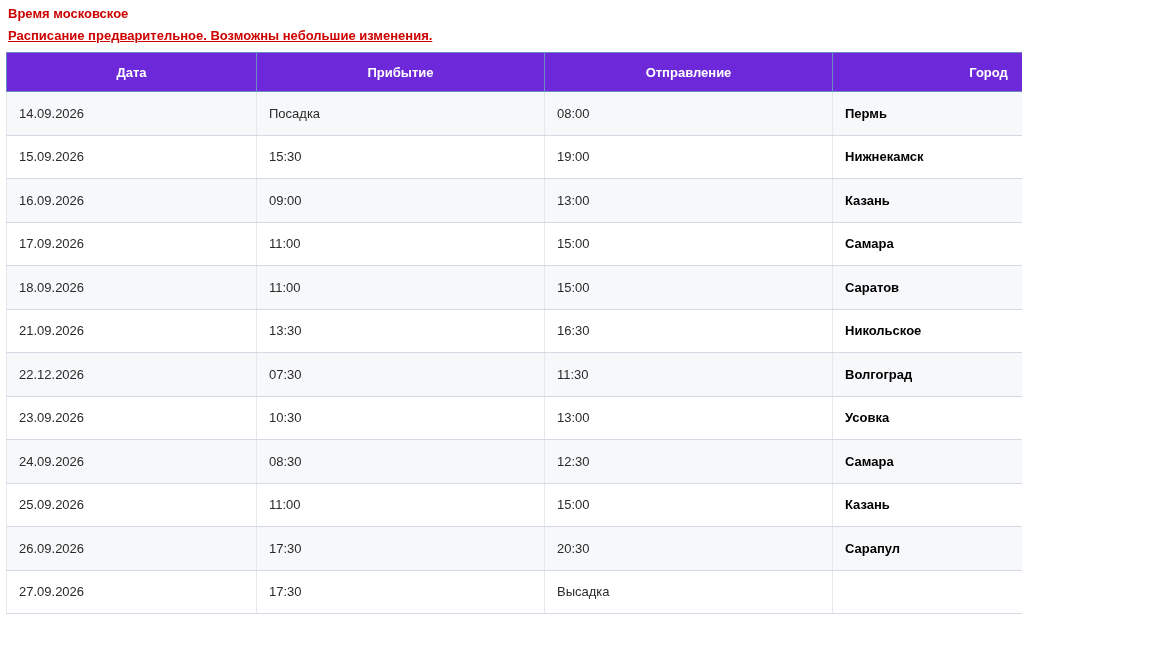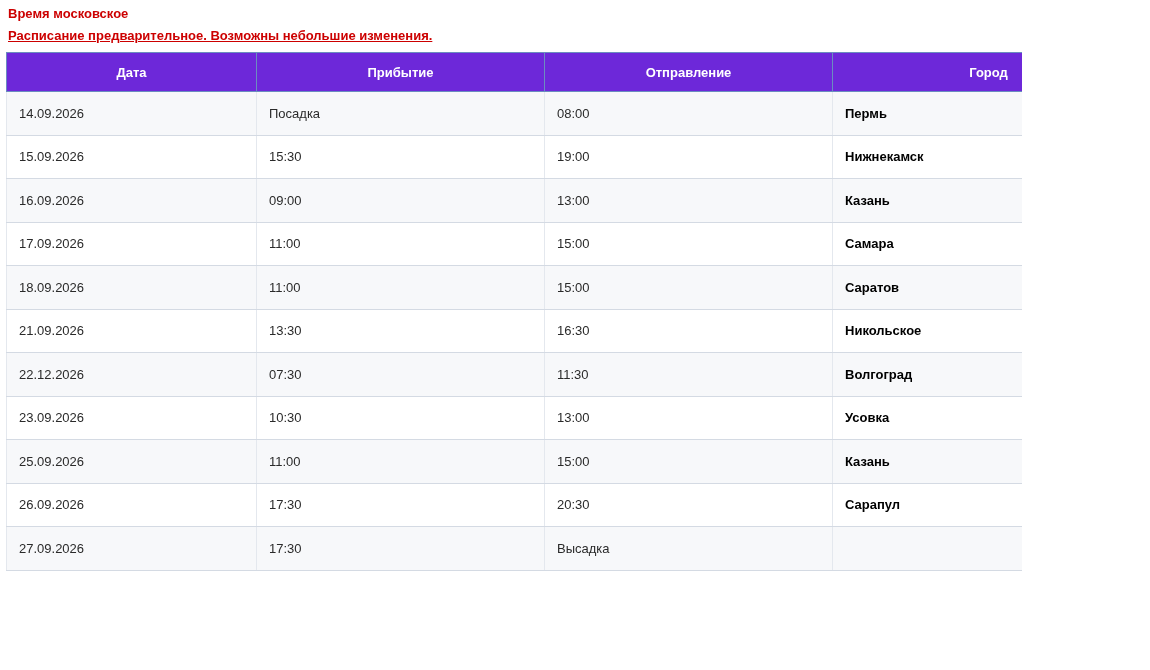--- a/index.html
+++ b/index.html
@@ -155,20 +155,26 @@
           <td>11:30</td>
           <td class="city-cell"><span class="city-link">Волгоград</span></td>
         </tr>
         <tr>
           <td class="date-cell">23.09.2026</td>
           <td>10:30</td>
           <td>13:00</td>
           <td class="city-cell"><span class="city-link">Усовка</span></td>
         </tr>
         <tr>
+          <td class="date-cell">24.09.2026</td>
+          <td>08:30</td>
+          <td>12:30</td>
+          <td class="city-cell"><span class="city-link">Самара</span></td>
+        </tr>
+        <tr>
           <td class="date-cell">25.09.2026</td>
           <td>11:00</td>
           <td>15:00</td>
           <td class="city-cell"><span class="city-link">Казань</span></td>
         </tr>
         <tr>
           <td class="date-cell">26.09.2026</td>
           <td>17:30</td>
           <td>20:30</td>
           <td class="city-cell"><span class="city-link">Сарапул</span></td>

